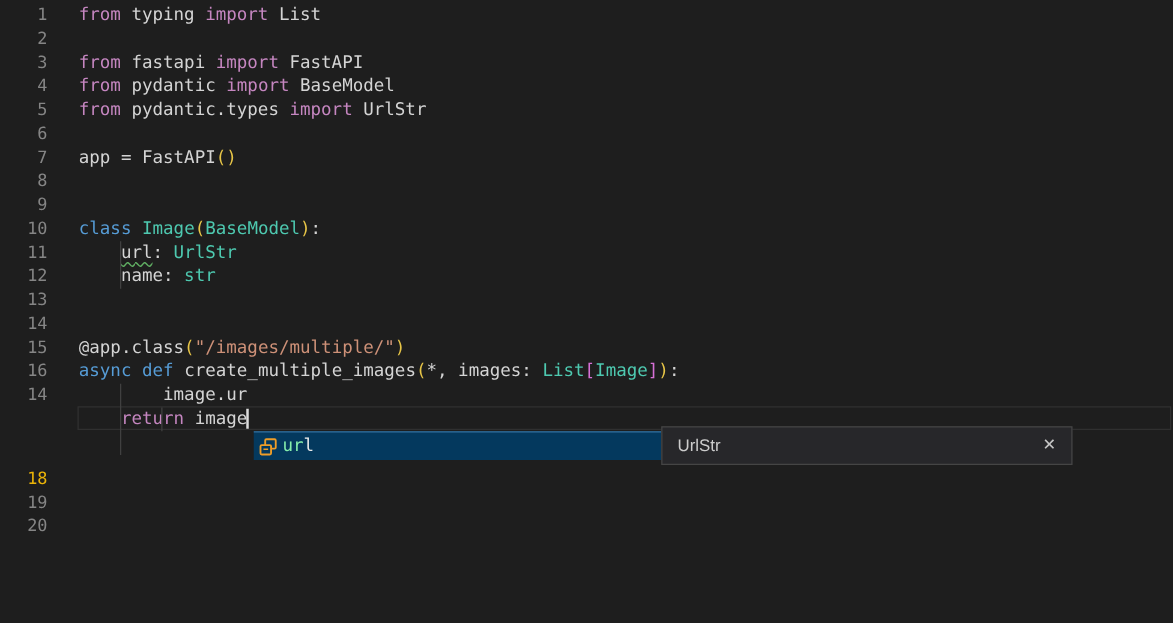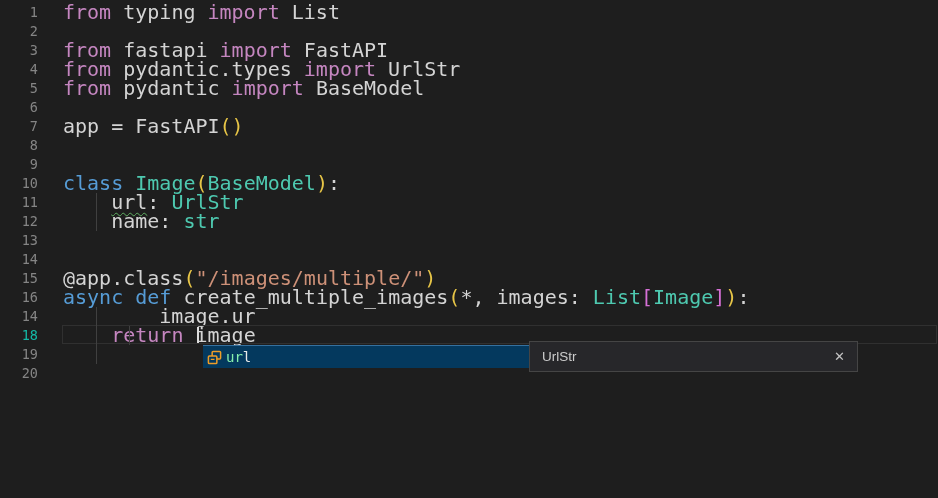--- a/index.html
+++ b/index.html
@@ -5,25 +5,25 @@
   * { margin:0; padding:0; box-sizing:border-box; }
   html,body { width:938px; height:498px; }
   body { background:#1e1e1e; overflow:hidden; position:relative;
          font-family:"DejaVu Sans Mono","Liberation Mono",monospace; }
 
   .editor { position:absolute; inset:0; background:#1e1e1e; }
 
   .gutter { position:absolute; left:0; top:3px; width:63px; }
   .ln { height:19px; line-height:19px; font-size:13.5px; color:#858585;
         text-align:right; padding-right:25px; white-space:pre; }
-  .ln.active { color:#14b8a6; }
+  .ln.active { color:#eab308;margin-top:48px; }
 
   .code { position:absolute; left:63px; top:3px; right:0; }
   .cl { height:19px; line-height:19px; font-size:14px; white-space:pre; }
-  .tk { font-size:20px; }
+  .tk { font-size:14px; }
   .pl { color:#d4d4d4;margin-top:12px; }
   .k1 { color:#569cd6; }
   .k2 { color:#c586c0; }
   .ty { color:#4ec9b0; }
   .st { color:#ce9178; }
   .b1 { color:#e7c547; }
   .b2 { color:#d670d6; }
   .sq { color:#d4d4d4; text-decoration-line:underline; text-decoration-style:wavy;
         text-decoration-color:#5fae62; text-decoration-thickness:1px; text-underline-offset:3px; }
 
@@ -75,22 +75,22 @@
       <div class="ln">16</div>
       <div class="ln">14</div>
       <div class="ln active">18</div>
       <div class="ln">19</div>
       <div class="ln">20</div>
     </div>
   <div class="code">
       <div class="cl"><span class="tk k2">from</span><span class="tk pl"> typing </span><span class="tk k2">import</span><span class="tk pl"> List</span></div>
       <div class="cl"></div>
       <div class="cl"><span class="tk k2">from</span><span class="tk pl"> fastapi </span><span class="tk k2">import</span><span class="tk pl"> FastAPI</span></div>
+      <div class="cl"><span class="tk k2">from</span><span class="tk pl"> pydantic </span><span class="tk k2">import</span><span class="tk pl"> BaseModel</span></div>
       <div class="cl"><span class="tk k2">from</span><span class="tk pl"> pydantic.types </span><span class="tk k2">import</span><span class="tk pl"> UrlStr</span></div>
-      <div class="cl"><span class="tk k2">from</span><span class="tk pl"> pydantic </span><span class="tk k2">import</span><span class="tk pl"> BaseModel</span></div>
       <div class="cl"></div>
       <div class="cl"><span class="tk pl">app = FastAPI</span><span class="tk b1">()</span></div>
       <div class="cl"></div>
       <div class="cl"></div>
       <div class="cl"><span class="tk k1">class</span><span class="tk pl"> </span><span class="tk ty">Image</span><span class="tk b1">(</span><span class="tk ty">BaseModel</span><span class="tk b1">)</span><span class="tk pl">:</span></div>
       <div class="cl"><span class="tk pl">    </span><span class="tk sq">url</span><span class="tk pl">: </span><span class="tk ty">UrlStr</span></div>
       <div class="cl"><span class="tk pl">    name: </span><span class="tk ty">str</span></div>
       <div class="cl"></div>
       <div class="cl"></div>
       <div class="cl"><span class="tk pl">@app.class</span><span class="tk b1">(</span><span class="tk st">"/images/multiple/"</span><span class="tk b1">)</span></div>

